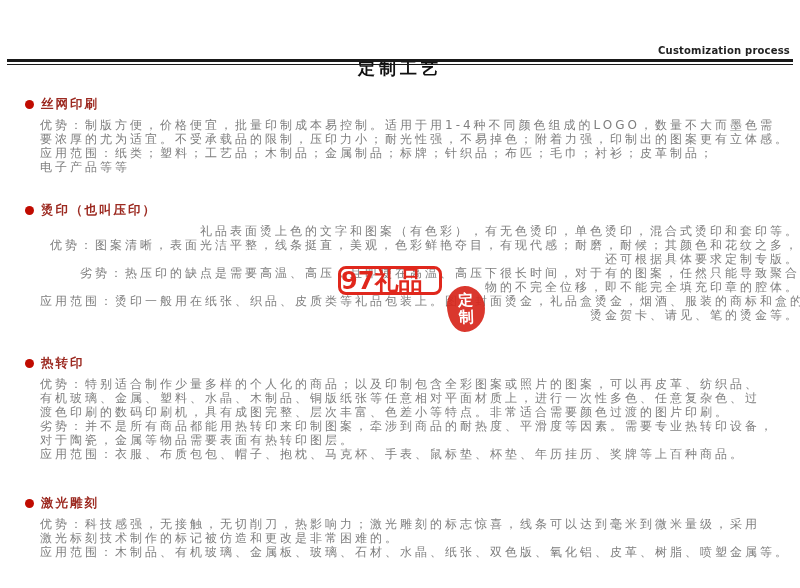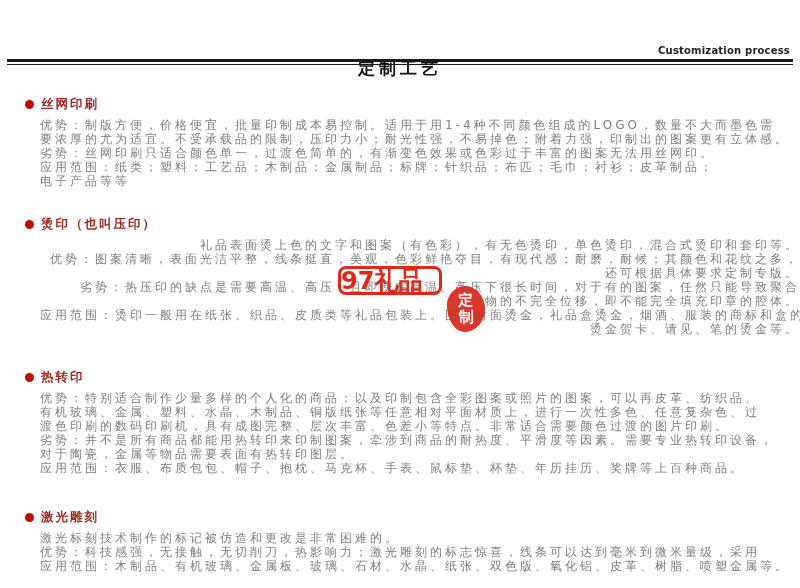--- a/index.html
+++ b/index.html
@@ -105,21 +105,20 @@
 <div class="content">
 
   <div class="section s1">
     <div class="section-head">
       <span class="bullet"></span>
       <span class="section-title">丝网印刷</span>
     </div>
     <div class="section-body">
       <div class="body-line">优势：制版方便，价格便宜，批量印制成本易控制。适用于用1-4种不同颜色组成的LOGO，数量不大而墨色需</div>
       <div class="body-line">要浓厚的尤为适宜。不受承载品的限制，压印力小；耐光性强，不易掉色；附着力强，印制出的图案更有立体感。</div>
-      <div class="body-line">劣势：丝网印刷只适合颜色单一，过渡色简单的，有渐变色效果或色彩过于丰富的图案无法用丝网印。</div>
       <div class="body-line">应用范围：纸类；塑料；工艺品；木制品；金属制品；标牌；针织品；布匹；毛巾；衬衫；皮革制品；</div>
       <div class="body-line">电子产品等等</div>
     </div>
   </div>
 
   <div class="section s2">
     <div class="section-head">
       <span class="bullet"></span>
       <span class="section-title">烫印（也叫压印）</span>
     </div>
@@ -148,22 +147,22 @@
       <div class="body-line">应用范围：衣服、布质包包、帽子、抱枕、马克杯、手表、鼠标垫、杯垫、年历挂历、奖牌等上百种商品。</div>
     </div>
   </div>
 
   <div class="section s4">
     <div class="section-head">
       <span class="bullet"></span>
       <span class="section-title">激光雕刻</span>
     </div>
     <div class="section-body">
+      <div class="body-line">优势：科技感强，无接触，无切削刀，热影响力；激光雕刻的标志惊喜，线条可以达到毫米到微米量级，采用</div>
       <div class="body-line">激光标刻技术制作的标记被仿造和更改是非常困难的。</div>
-      <div class="body-line">优势：科技感强，无接触，无切削刀，热影响力；激光雕刻的标志惊喜，线条可以达到毫米到微米量级，采用</div>
       <div class="body-line">应用范围：木制品、有机玻璃、金属板、玻璃、石材、水晶、纸张、双色版、氧化铝、皮革、树脂、喷塑金属等。</div>
     </div>
   </div>
 
 </div>
 
 <div class="watermark-box">
   <span class="watermark-text">97礼品</span>
 </div>
 

